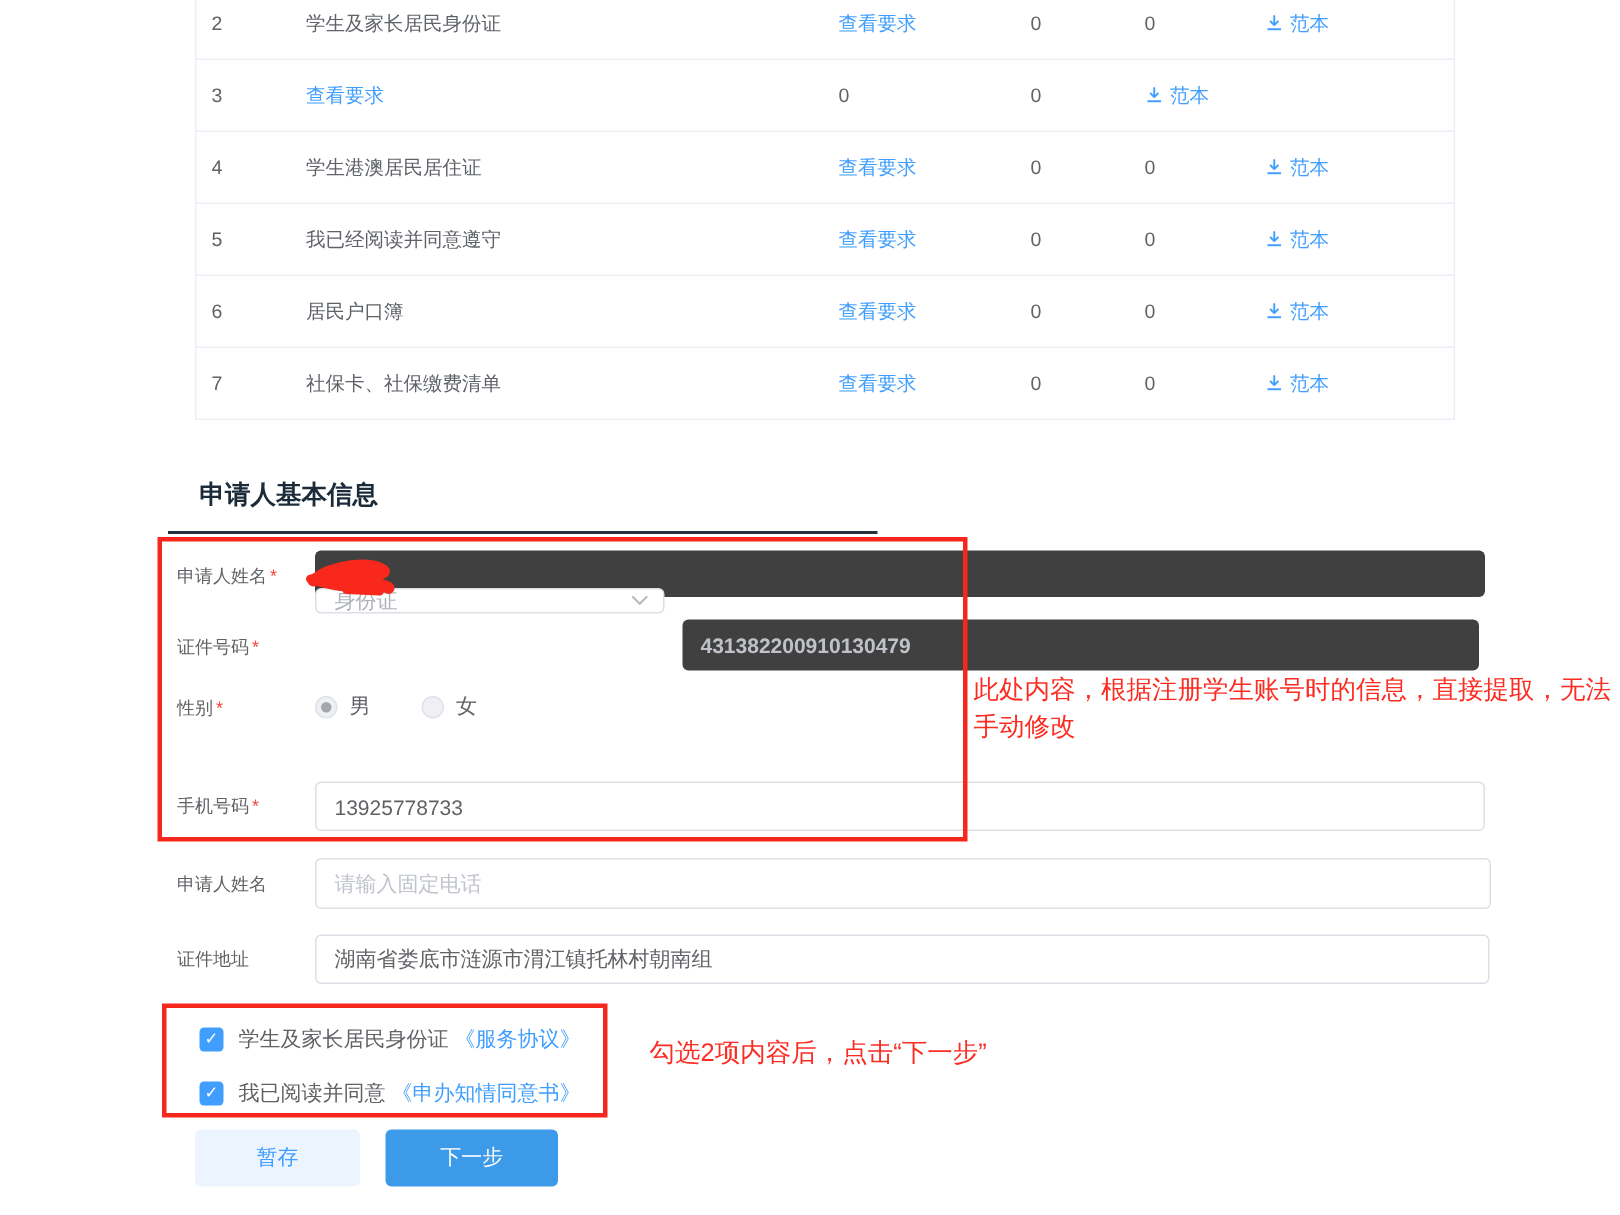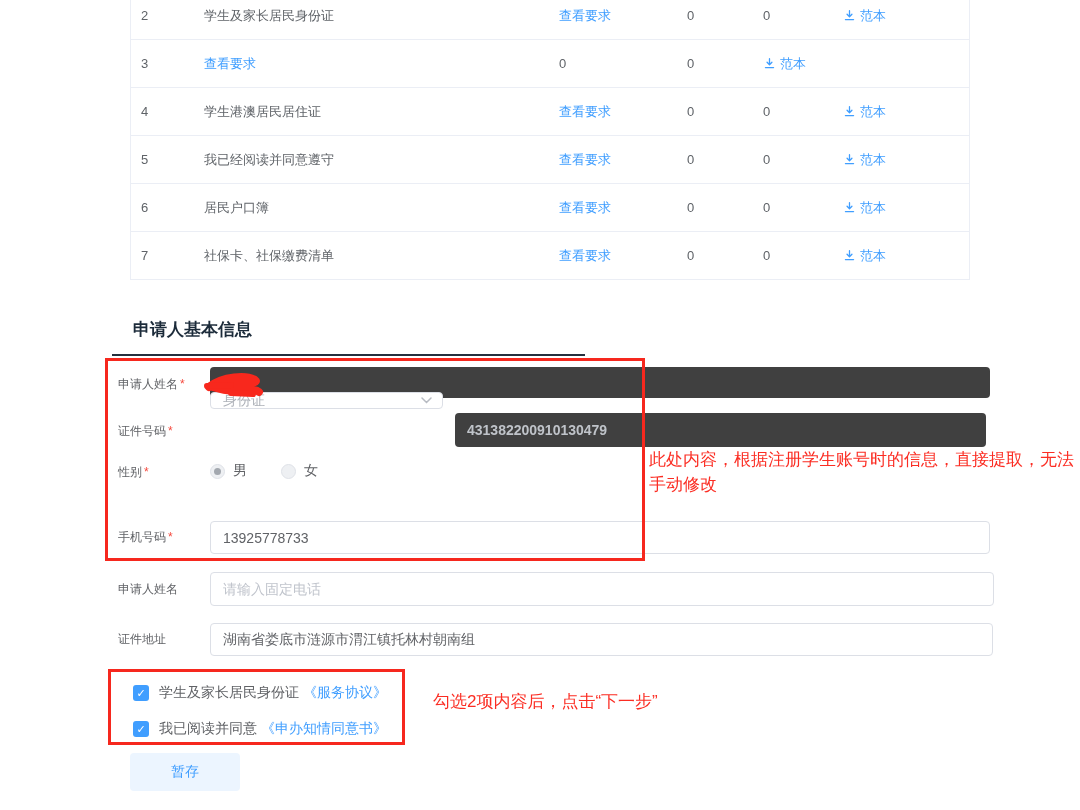--- a/index.html
+++ b/index.html
@@ -193,19 +193,20 @@
     <span class="agree-text">学生及家长居民身份证</span>
     <a class="agree-link">《服务协议》</a>
   </div>
   <div class="agree-row" style="top:720px;">
     <span class="cbx"></span>
     <span class="agree-text">我已阅读并同意</span>
     <a class="agree-link">《申办知情同意书》</a>
   </div>
 
   <button class="btn btn-save">暂存</button>
+  <button class="btn btn-next">下一步</button>
 
   <div class="red-rect rect-basic"></div>
   <div class="red-rect rect-agree"></div>
   <div class="red-note note-readonly">此处内容，根据注册学生账号时的信息，直接提取，无法手动修改</div>
   <div class="red-note note-agree">勾选2项内容后，点击“下一步”</div>
 
 </div>
 
 </body></html>

